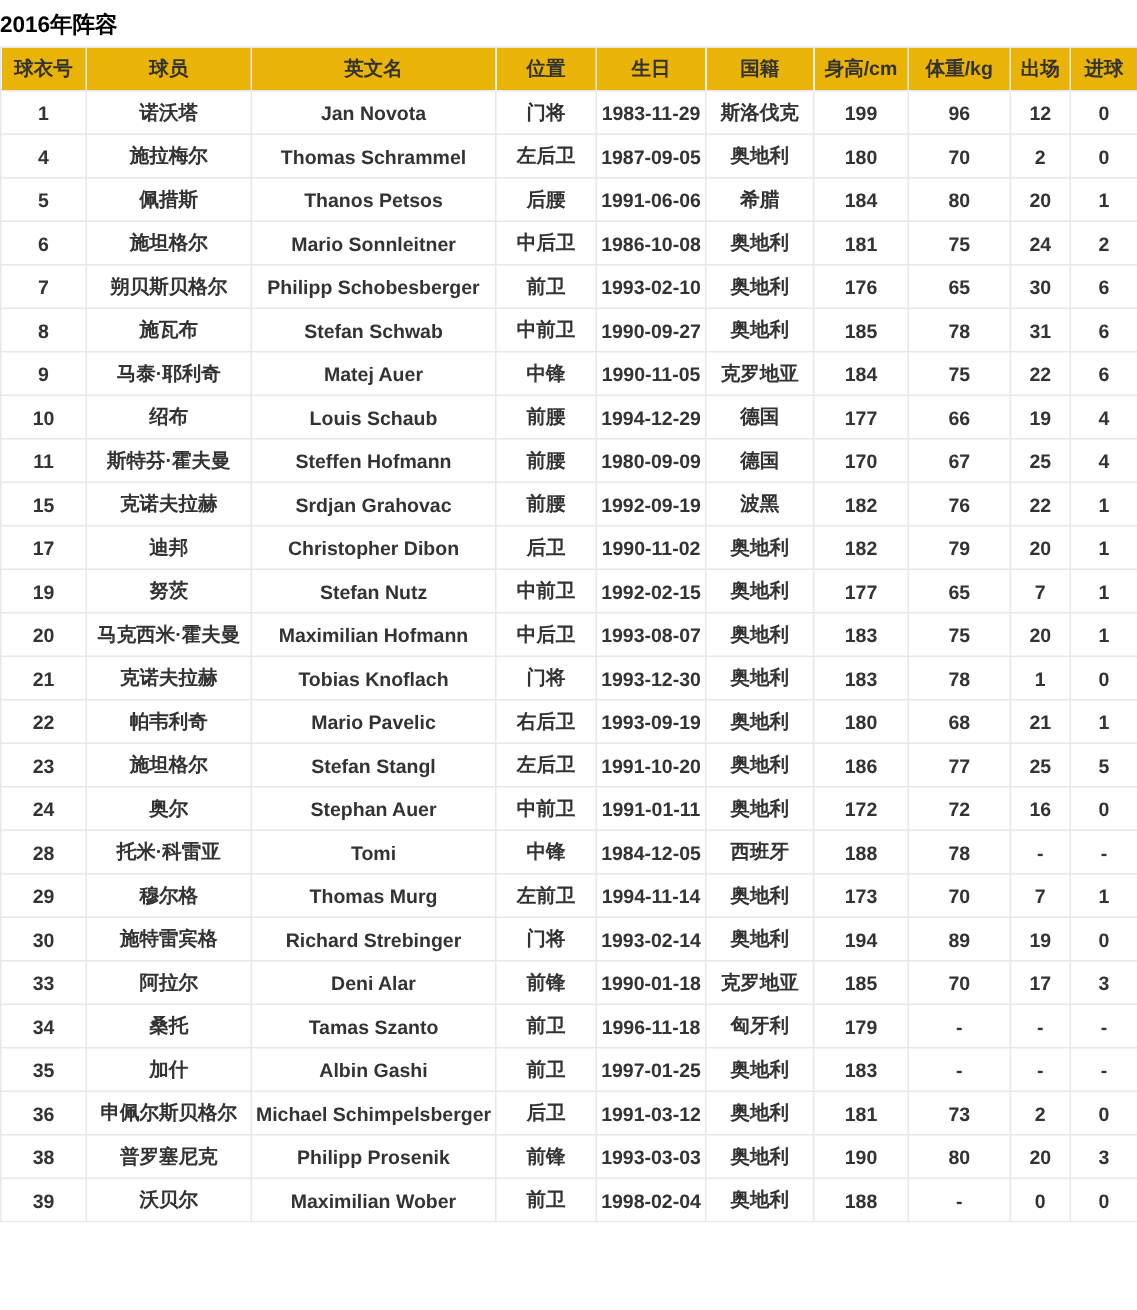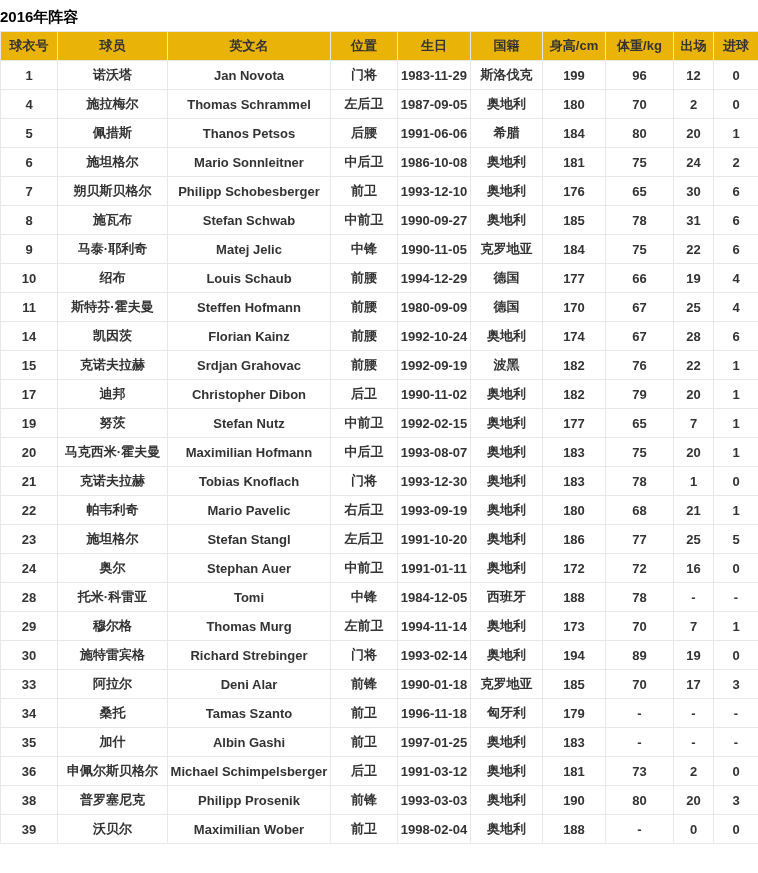--- a/index.html
+++ b/index.html
@@ -136,21 +136,21 @@
           <td>181</td>
           <td>75</td>
           <td>24</td>
           <td>2</td>
         </tr>
         <tr>
           <td>7</td>
           <td>朔贝斯贝格尔</td>
           <td>Philipp Schobesberger</td>
           <td>前卫</td>
-          <td>1993-12-10</td>
+          <td>1993-02-10</td>
           <td>奥地利</td>
           <td>176</td>
           <td>65</td>
           <td>30</td>
           <td>6</td>
         </tr>
         <tr>
           <td>8</td>
           <td>施瓦布</td>
           <td>Stefan Schwab</td>
@@ -158,21 +158,21 @@
           <td>1990-09-27</td>
           <td>奥地利</td>
           <td>185</td>
           <td>78</td>
           <td>31</td>
           <td>6</td>
         </tr>
         <tr>
           <td>9</td>
           <td>马泰·耶利奇</td>
-          <td>Matej Jelic</td>
+          <td>Matej Auer</td>
           <td>中锋</td>
           <td>1990-11-05</td>
           <td>克罗地亚</td>
           <td>184</td>
           <td>75</td>
           <td>22</td>
           <td>6</td>
         </tr>
         <tr>
           <td>10</td>
@@ -192,32 +192,20 @@
           <td>Steffen Hofmann</td>
           <td>前腰</td>
           <td>1980-09-09</td>
           <td>德国</td>
           <td>170</td>
           <td>67</td>
           <td>25</td>
           <td>4</td>
         </tr>
         <tr>
-          <td>14</td>
-          <td>凯因茨</td>
-          <td>Florian Kainz</td>
-          <td>前腰</td>
-          <td>1992-10-24</td>
-          <td>奥地利</td>
-          <td>174</td>
-          <td>67</td>
-          <td>28</td>
-          <td>6</td>
-        </tr>
-        <tr>
           <td>15</td>
           <td>克诺夫拉赫</td>
           <td>Srdjan Grahovac</td>
           <td>前腰</td>
           <td>1992-09-19</td>
           <td>波黑</td>
           <td>182</td>
           <td>76</td>
           <td>22</td>
           <td>1</td>

